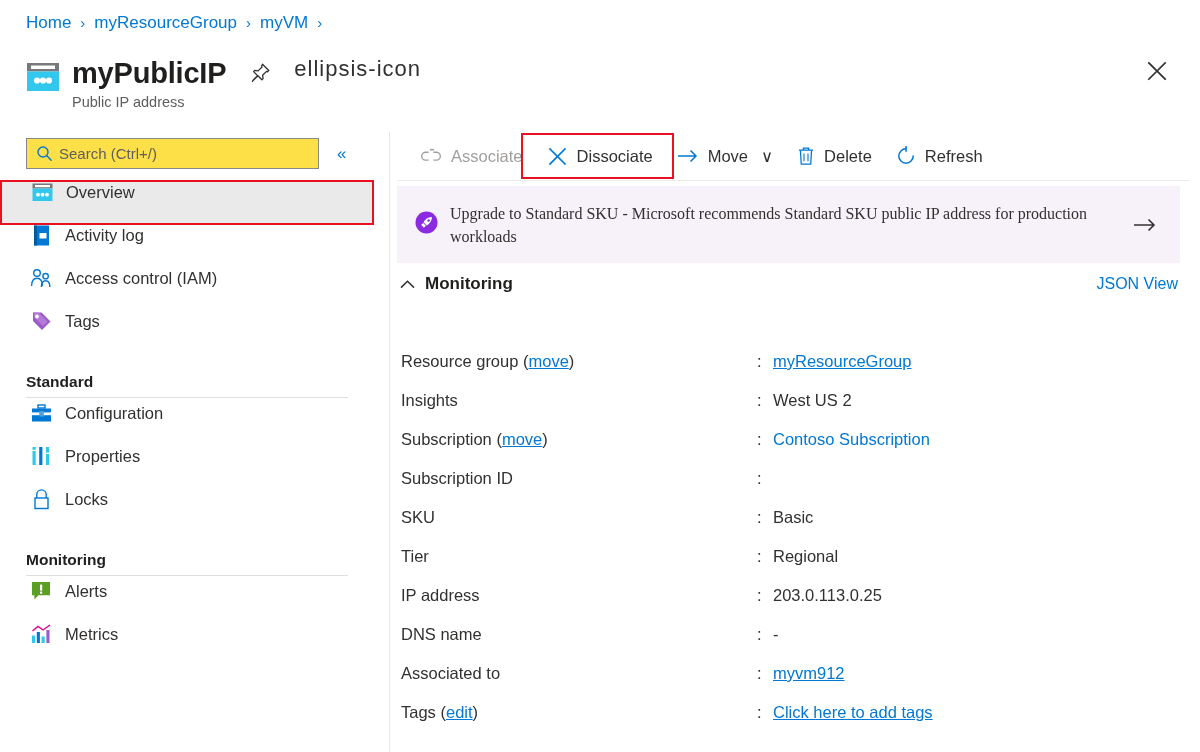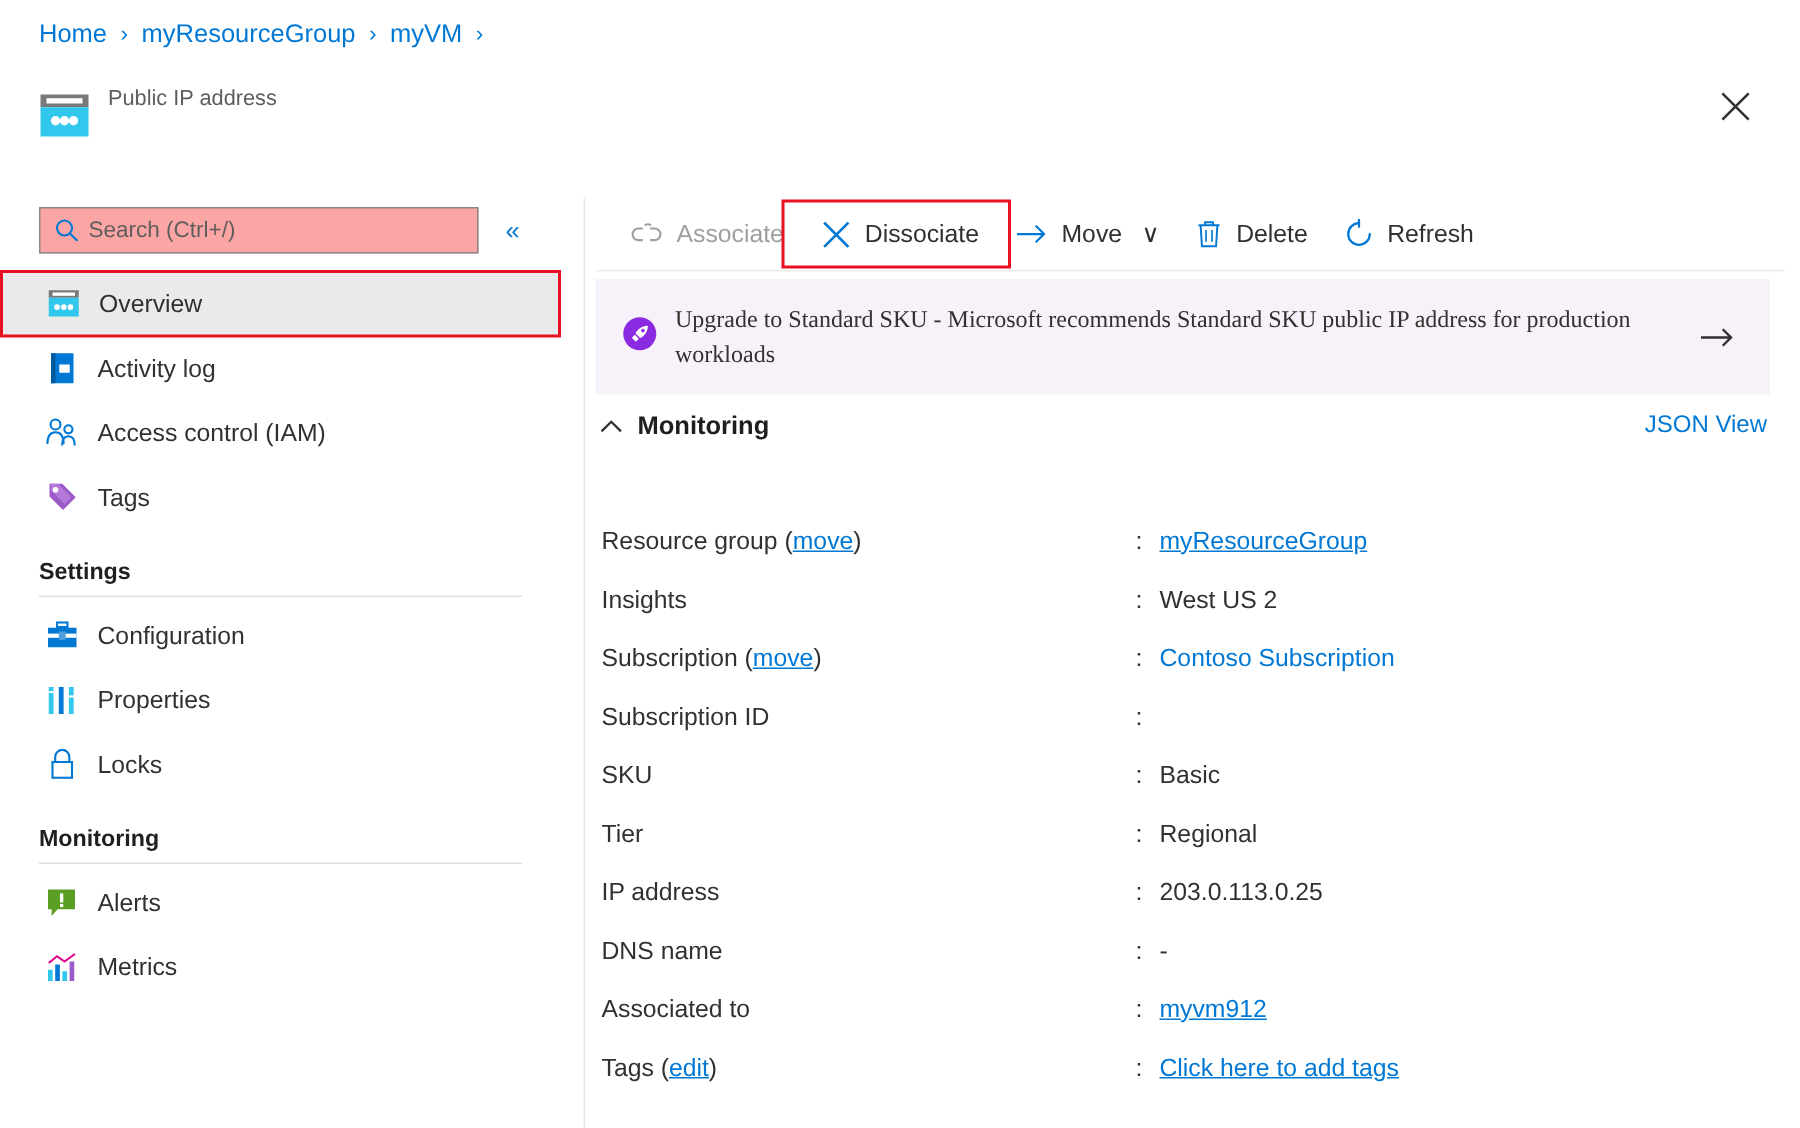--- a/index.html
+++ b/index.html
@@ -52,39 +52,39 @@
     position: absolute; left: 0; top: 132px;
     width: 390px; height: 620px;
     background: #ffffff;
   }
   .search-row {
     display: flex; align-items: center;
     padding: 6px 0 0 26px;
   }
   .search-box {
     position: relative; width: 293px; height: 31px;
-    border: 1px solid #8a8886; background: #fca5a5;
+    border: 1px solid #8a8886; background: #fde047;
     display: flex; align-items: center;
   }
   .search-box svg { margin: 0 6px 0 9px; flex: none; }
   .search-input {
     border: 0; outline: 0; height: 27px; width: 230px;
     font-family: "Liberation Sans", sans-serif;
     font-size: 15px; color: #323130; background: transparent;
   }
   .search-input::placeholder { color: #605e5c; opacity: 1; }
   .collapse-btn {
     margin-left: 18px; color: #0078d4; font-size: 17px;
     cursor: pointer; line-height: 1; user-select: none;
   }
 
   .nav-list { margin-top: 12px; }
   .nav-item {
     position: relative;
-    display: flex; align-items: center;
+    display: flex; 
     height: 43px; padding-left: 30px;
     cursor: pointer;
   }
   .nav-item .nav-ico {
     width: 22px; height: 22px; flex: none;
     display: flex; align-items: center; justify-content: center;
   }
   .nav-item .nav-label {
     margin-left: 13px; font-size: 16.5px; color: #323130; line-height: 22px;
   }
@@ -199,20 +199,27 @@
   <div class="title-row">
     <svg class="res-icon" viewBox="0 0 34 30">
       <rect x="1" y="1" width="32" height="8.5" fill="#76787a"></rect>
       <rect x="5" y="3.5" width="24" height="3.5" fill="#ffffff"></rect>
       <rect x="1" y="9.5" width="32" height="19.5" fill="#32c8ee"></rect>
       <circle cx="11" cy="18.5" r="3.1" fill="#ffffff"></circle>
       <circle cx="17" cy="18.5" r="3.1" fill="#ffffff"></circle>
       <circle cx="23" cy="18.5" r="3.1" fill="#ffffff"></circle>
     </svg>
     <div class="title-block">
+      <div class="title-line">
+        <span class="page-title">myPublicIP</span>
+        <svg class="pin-btn" viewBox="0 0 24 24">
+          <path d="M14.5 3.2l6.3 6.3-1.3 1.3-1-.4-3.9 3.9.5 3.3-1.2 1.2-4-4-4.6 4.6-.9.9.7-1.1 4.5-4.6-4-4 1.2-1.2 3.3.5 3.9-3.9-.4-1z" fill="none" stroke="#323130" stroke-width="1.3" stroke-linejoin="round"></path>
+        </svg>
+        <span class="more-btn">ellipsis-icon</span>
+      </div>
       <div class="page-subtitle">Public IP address</div>
     </div>
   </div>
 
   <svg class="close-btn" viewBox="0 0 24 24">
     <path d="M4.5 4.5 L19.5 19.5 M19.5 4.5 L4.5 19.5" stroke="#323130" stroke-width="1.6" stroke-linecap="square"></path>
   </svg>
 
   <div class="sidebar">
 
@@ -270,21 +277,21 @@
         <span class="nav-ico">
           <svg width="21" height="21" viewBox="0 0 21 21">
             <path d="M10.5 1.5 L19.5 10.5 L11 19 L2 10 L2 1.5 Z" fill="#9b5bc8"></path>
             <path d="M7.5 1.5 L16.5 10.5 L12 15 L3 6 L3 1.5 Z" fill="#b47ada"></path>
             <circle cx="6" cy="5.5" r="1.9" fill="#ffffff"></circle>
           </svg>
         </span>
         <span class="nav-label">Tags</span>
       </div>
 
-      <div class="nav-group">Settings</div>
+      <div class="nav-group">Standard</div>
       <div class="nav-rule"></div>
 
       <div class="nav-item">
         <span class="nav-ico">
           <svg width="21" height="19" viewBox="0 0 21 19">
             <rect x="7" y="1" width="7" height="3" fill="none" stroke="#0078d4" stroke-width="1.4"></rect>
             <rect x="1" y="4.5" width="19" height="13" fill="#0078d4"></rect>
             <rect x="1" y="8.4" width="19" height="2.8" fill="#ffffff"></rect>
             <rect x="8.2" y="7" width="4.6" height="5.6" fill="#50a0dc"></rect>
           </svg>

